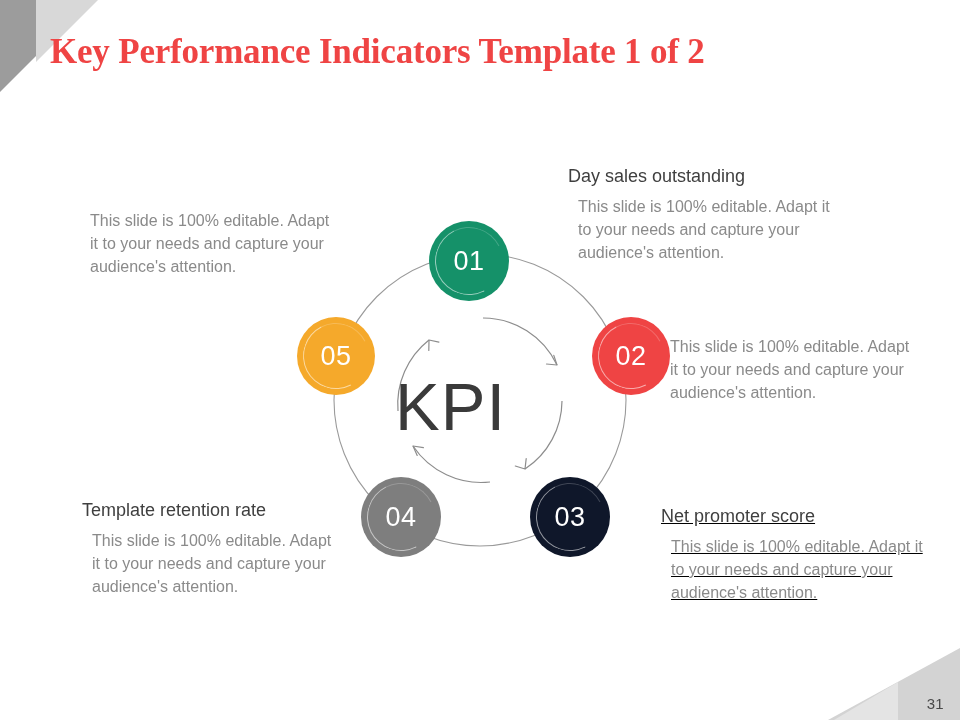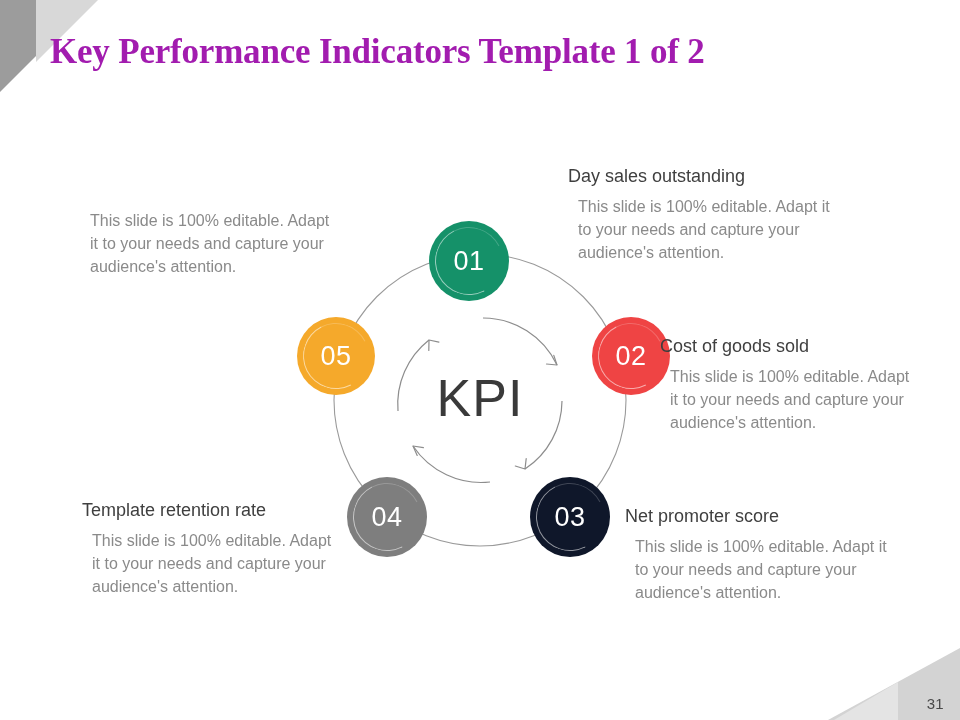--- a/index.html
+++ b/index.html
@@ -56,21 +56,21 @@
   }
 
   
   .slide-title {
     position: absolute;
     top: 32px;
     left: 50px;
     font-family: "Liberation Serif", serif;
     font-weight: bold;
     font-size: 35px;
-    color: #a21caf;
+    color: #ef4444;
     letter-spacing: -0.2px;
     white-space: nowrap;
   }
 
   
   .stage {
     position: absolute;
     left: 0; top: 0;
     width: 848px; height: 720px;
   }
@@ -103,31 +103,30 @@
     border: 1.6px solid rgba(255,255,255,.55);
     border-right-color: transparent;
     border-top-color: rgba(255,255,255,.2);
     transform: rotate(18deg);
     pointer-events: none;
   }
 
   #node-01 { left: 429px; top: 221px; width: 80px;  height: 80px;  background: #159169; }
   #node-02 { left: 592px; top: 317px; width: 78px;  height: 78px;  background: #ef4444; }
   #node-03 { left: 530px; top: 477px; width: 80px;  height: 80px;  background: #0f172a; }
-  #node-04 { left: 347px; top: 477px; width: 80px;  height: 80px;  background: #7E7E7E; }
+  #node-04 { left: 361px; top: 477px; width: 80px;  height: 80px;  background: #7E7E7E; }
   #node-05 { left: 297px; top: 317px; width: 78px;  height: 78px;  background: #F5A92B; }
 
   
   .kpi-center {
     position: absolute;
     left: 395px;
     top: 368px;
     width: 170px;
-    text-align: center;
-    font-size: 52px;
+    font-size: 67px;
     color: #3a3a3a;
     font-family: "Liberation Sans", sans-serif;
     letter-spacing: 1px;
   }
 
   
   .block { position: absolute; }
   .block h3 {
     margin: 0 0 7px 0;
     font-size: 18px;
@@ -140,21 +139,21 @@
     margin: 0;
     font-size: 16px;
     color: #8a8a8a;
     line-height: 1.44;
     font-family: "Liberation Sans", sans-serif;
   }
   .block.indent p { margin-left: 10px; }
 
   #block-01 { left: 568px; top: 165px; width: 268px; }
   #block-02 { left: 660px; top: 335px; width: 252px; }
-  #block-03 { left: 625px; top: 505px; width: 262px; }
+  #block-03 { left: 661px; top: 505px; width: 262px; text-decoration: underline; }
   #block-04 { left: 82px;  top: 499px; width: 260px; }
   #block-05 { left: 80px;  top: 209px; width: 252px; }
 </style>
 </head>
 <body>
 
 <div class="corner-tl-dark"></div>
 <div class="corner-tl-light"></div>
 
 <div class="slide-title">Key Performance Indicators Template 1 of 2</div>
@@ -199,21 +198,20 @@
 
   <div class="kpi-center">KPI</div>
 </div>
 
 <div class="block indent" id="block-01">
   <h3>Day sales outstanding</h3>
   <p>This slide is 100% editable. Adapt it to your needs and capture your audience's attention.</p>
 </div>
 
 <div class="block indent" id="block-02">
-  <h3>Cost of goods sold</h3>
   <p>This slide is 100% editable. Adapt it to your needs and capture your audience's attention.</p>
 </div>
 
 <div class="block indent" id="block-03">
   <h3>Net promoter score</h3>
   <p>This slide is 100% editable. Adapt it to your needs and capture your audience's attention.</p>
 </div>
 
 <div class="block indent" id="block-04">
   <h3>Template retention rate</h3>

